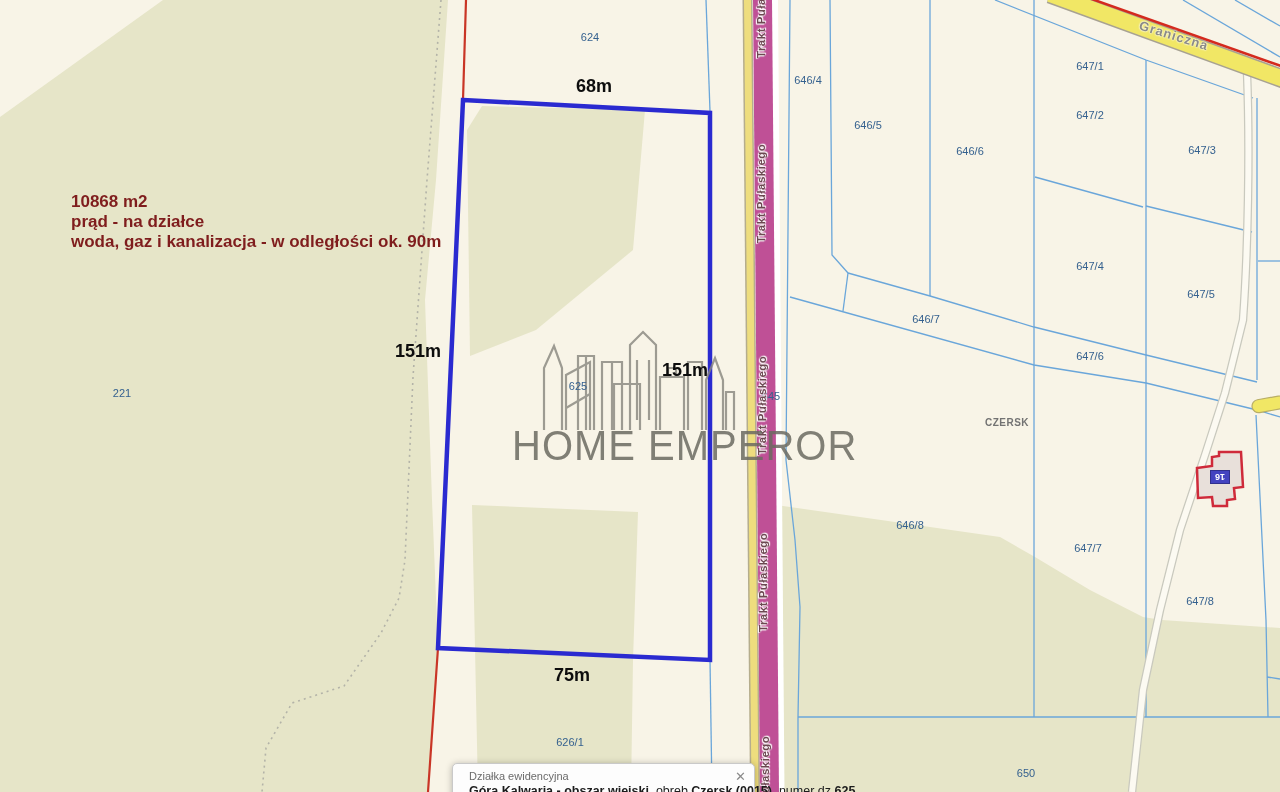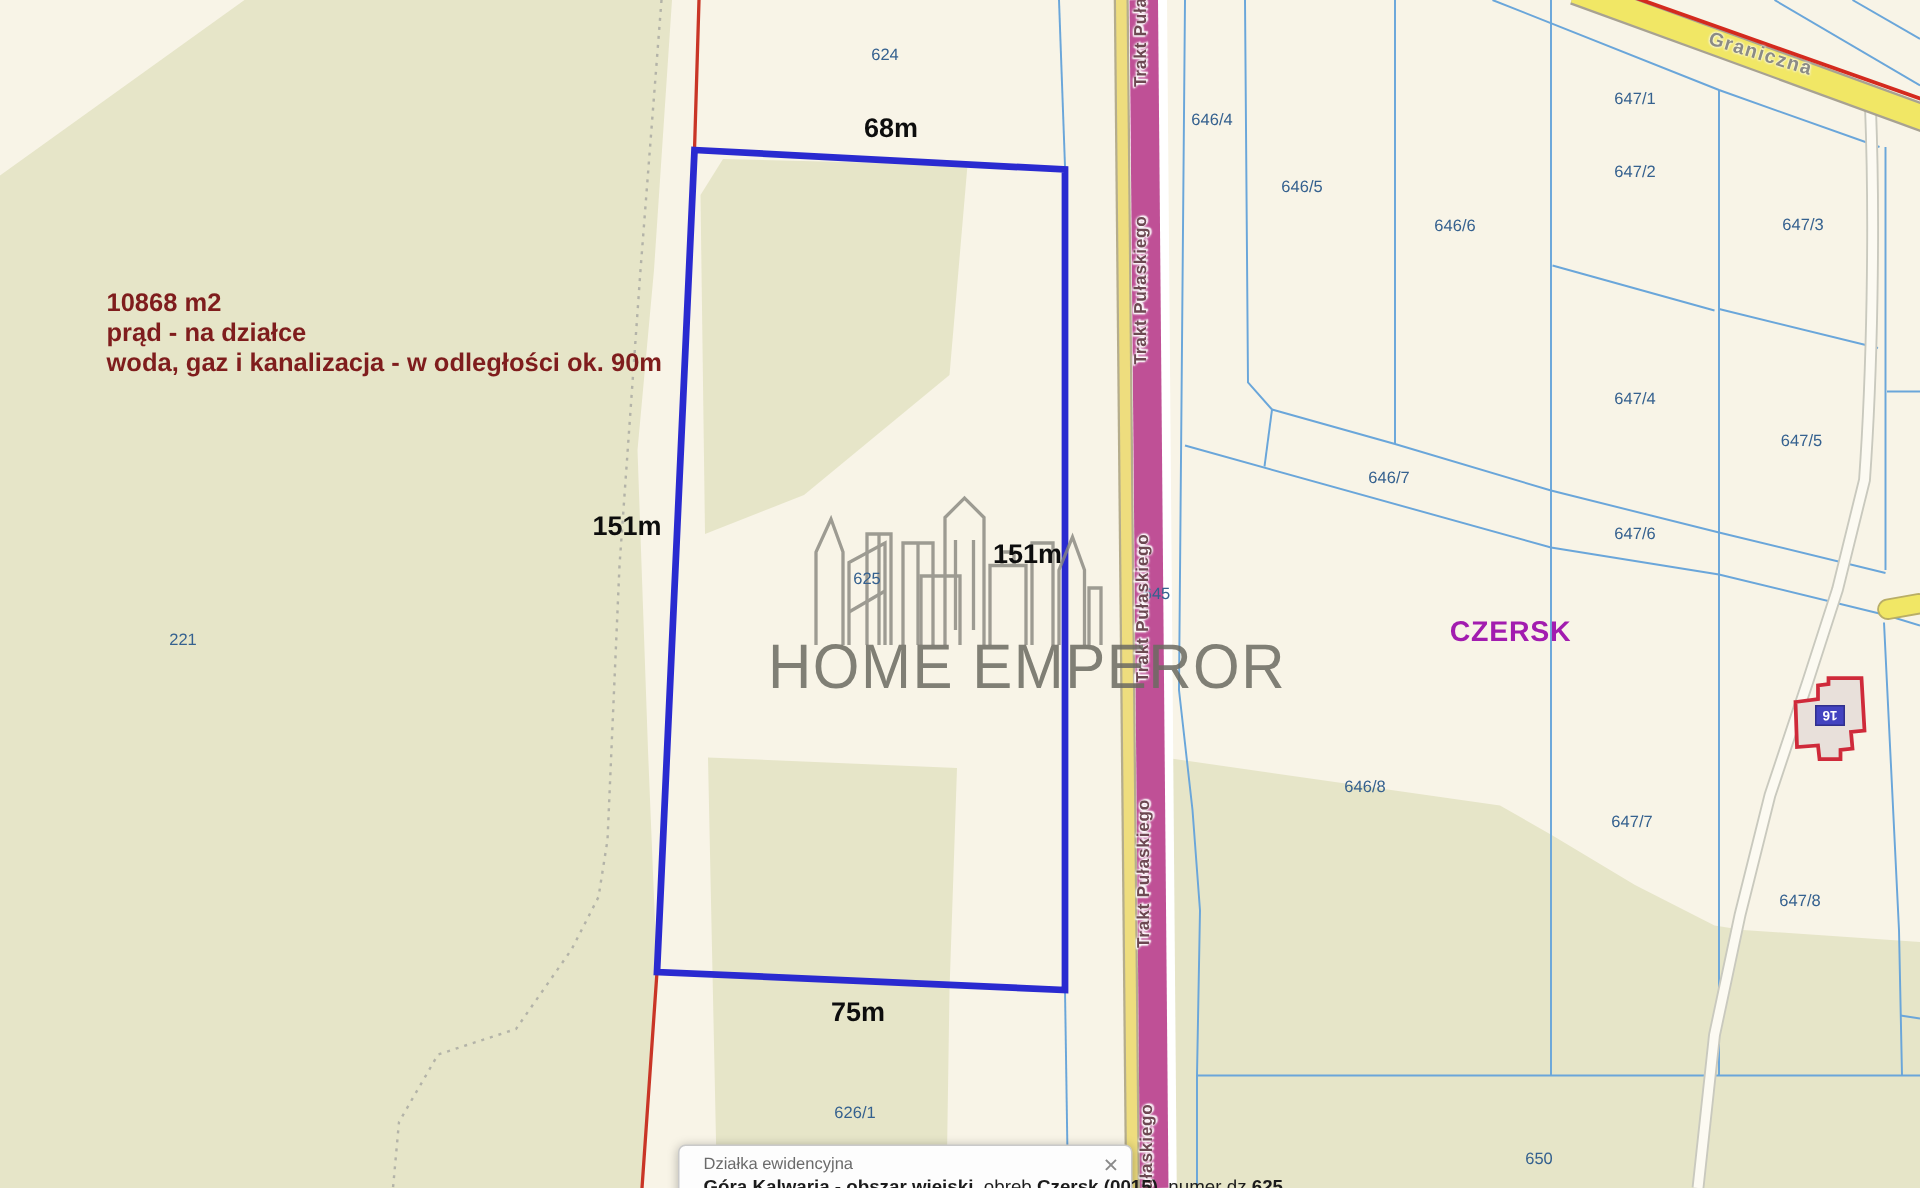--- a/index.html
+++ b/index.html
@@ -22,21 +22,21 @@
     white-space:nowrap;
     text-shadow:0 0 2px #fff,0 0 2px #fff,1px 1px 1px #fff,-1px -1px 1px #fff;
   }
   .gralabel{
     position:absolute;transform:rotate(17deg);transform-origin:center;
     font-size:13px;font-weight:bold;color:#8b8b85;letter-spacing:1px;white-space:nowrap;
     text-shadow:0 0 2px #fff,0 0 2px #fff;
   }
   .placelabel{
     position:absolute;transform:translate(-50%,-50%);
-    font-size:19px;font-weight:bold;color:#a21caf;letter-spacing:.5px;white-space:nowrap;
+    font-size:10px;font-weight:bold;color:#737373;letter-spacing:.5px;white-space:nowrap;
   }
   #info-block{
     position:absolute;left:71px;top:192px;
     font-size:17px;font-weight:bold;color:#7f1d1d;line-height:20px;white-space:nowrap;
   }
   #watermark-text{
     position:absolute;left:512px;top:422px;width:260px;
     font-size:40px;color:#6c6b62;opacity:.85;letter-spacing:1px;white-space:nowrap;
     transform:scaleY(1.05);transform-origin:left top;
   }
@@ -158,21 +158,21 @@
       <div class="dimlabel" style="left: 594px; top: 86px;">68m</div>
       <div class="dimlabel" style="left: 418px; top: 351px;">151m</div>
       <div class="dimlabel" style="left: 685px; top: 370px;">151m</div>
       <div class="dimlabel" style="left: 572px; top: 675px;">75m</div>
     </div>
   <div id="parcel-labels">
       <div class="plabel" style="left: 590px; top: 37px;">624</div>
       <div class="plabel" style="left: 578px; top: 386px;">625</div>
       <div class="plabel" style="left: 749px; top: 396px; padding-left: 44px;">645</div>
       <div class="plabel" style="left: 570px; top: 742px;">626/1</div>
-      <div class="plabel" style="left: 122px; top: 393px; margin-top: 34px;">221</div>
+      <div class="plabel" style="left: 122px; top: 393px;">221</div>
       <div class="plabel" style="left: 808px; top: 80px;">646/4</div>
       <div class="plabel" style="left: 868px; top: 125px;">646/5</div>
       <div class="plabel" style="left: 970px; top: 151px;">646/6</div>
       <div class="plabel" style="left: 926px; top: 319px;">646/7</div>
       <div class="plabel" style="left: 910px; top: 525px; text-align: center;">646/8</div>
       <div class="plabel" style="left: 1090px; top: 31px; margin-top: 35px;">647/1</div>
       <div class="plabel" style="left: 1090px; top: 115px;">647/2</div>
       <div class="plabel" style="left: 1202px; top: 150px;">647/3</div>
       <div class="plabel" style="left: 1090px; top: 266px;">647/4</div>
       <div class="plabel" style="left: 1201px; top: 294px;">647/5</div>

